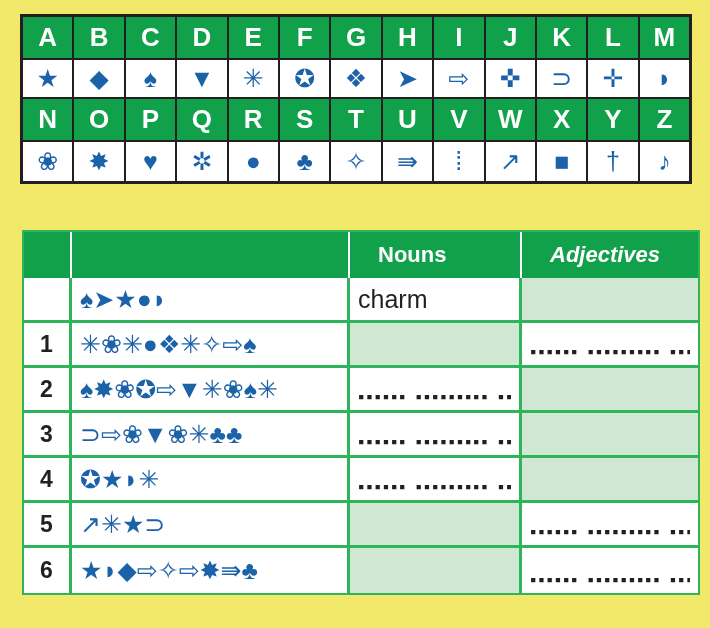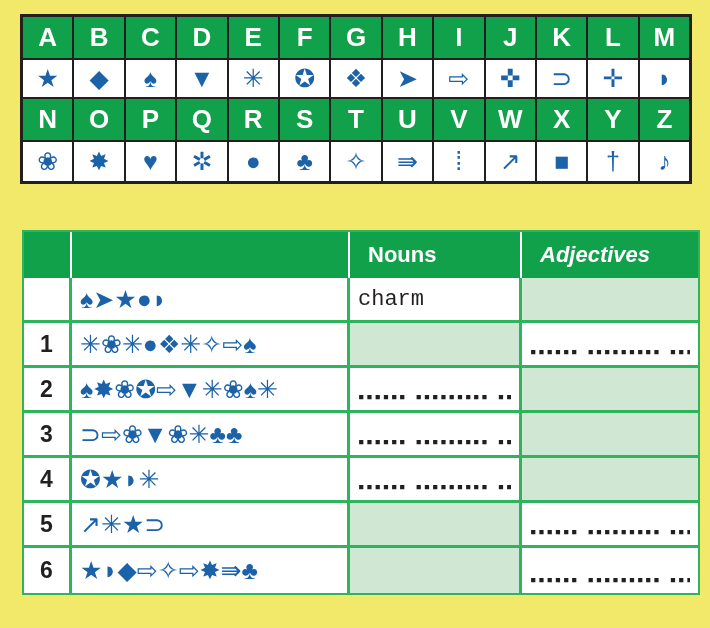--- a/index.html
+++ b/index.html
@@ -63,21 +63,21 @@
   .ws-c-noun{ width:172px; flex:0 0 172px; }
   .ws-c-adj{ flex:1 1 auto;font-style:italic; }
 
   .ws-head .cell{
     background:#12a14b;
     color:#ffffff;
     font-weight:bold;
     font-size:22px;
     height:46px;
     display:flex;align-items:center;
-    padding-left:18px;
+    padding-left:28px;
     box-sizing:border-box;
     border-right:2px solid #ffffff;
   }
   .ws-head .cell:last-child{ border-right:none; }
 
   .ws-body .cell{
     height:45px;
     box-sizing:border-box;
     display:flex;align-items:center;
     border-right:3px solid #2eb55c;
@@ -100,22 +100,22 @@
   }
   .symcell{
     color:#1b62a8;
     font-size:25px;
     line-height:1;
     letter-spacing:0px;
     white-space:nowrap;
     padding-left:10px;
   }
   .answer{
-    font-family:Liberation Mono, monospace;
-    font-size:22px;
+    font-family:Liberation Sans, sans-serif;
+    font-size:25px;
     color:#231f20;
   }
   .dots{
     width:100%;
     align-self:flex-end;
     margin-bottom:7px;
     font-size:11px;
     letter-spacing:1.6px;
     color:#231f20;
     font-family:"DejaVu Sans Mono", monospace;

